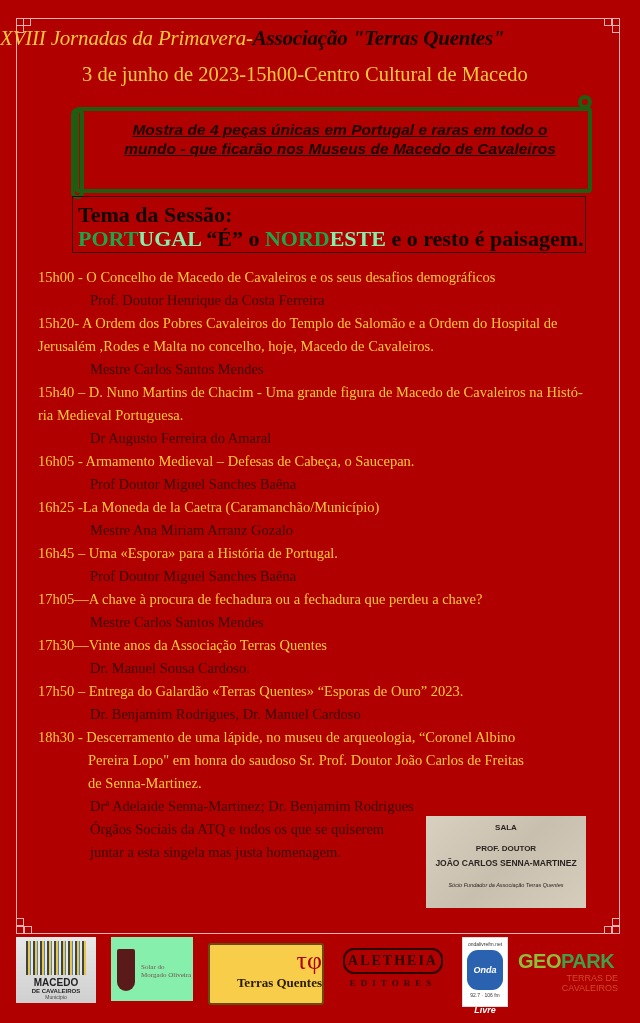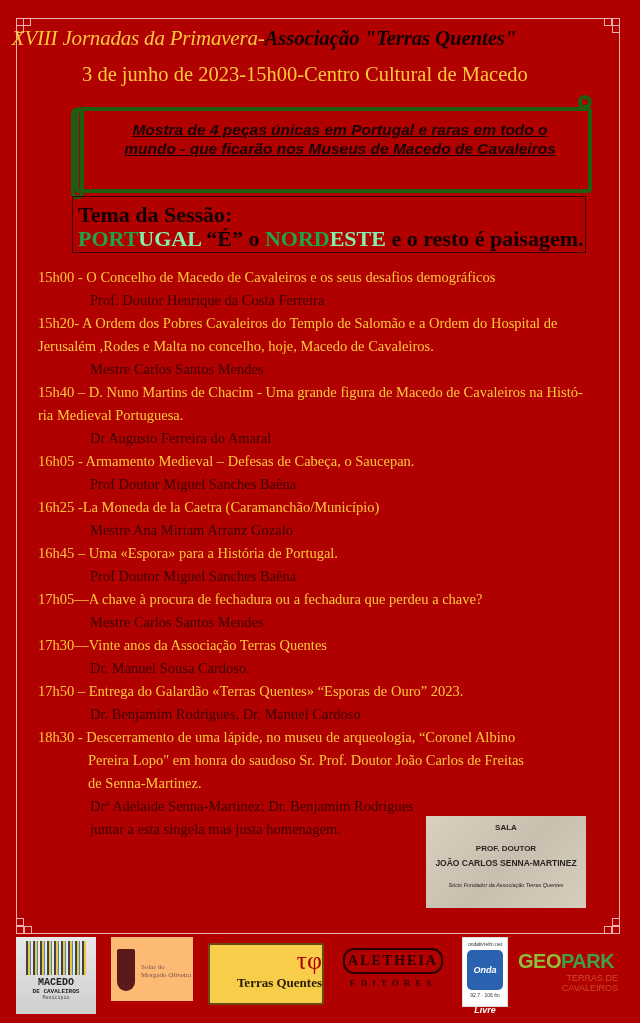--- a/index.html
+++ b/index.html
@@ -9,21 +9,21 @@
     font-family: "Liberation Serif", "DejaVu Serif", serif;
     position: relative;
   }
   .frame {
     position: absolute; left: 16px; top: 18px; width: 604px; height: 916px;
     border: 1px solid #f2b0b0; box-sizing: border-box;
   }
   .corner { position: absolute; width: 16px; height: 16px; }
   .corner .sq { position: absolute; width: 8px; height: 8px; border: 1px solid #f2b0b0; box-sizing: border-box; }
   .title1 {
-    position: absolute; left: 0; top: 26px; width: 528px; text-align: center;
+    position: absolute; left: 0; top: 26px; width: 528px; 
     font-style: italic; font-size: 21px; color: #ffc83a; letter-spacing: -0.2px;
   }
   .title1 .blk { color: #150000; font-weight: bold; }
   .title2 {
     position: absolute; left: 82px; top: 63px; font-size: 20.5px; color: #ffc83a;
   }
   .scroll {
     position: absolute; left: 75px; top: 107px; width: 517px; height: 86px;
     border: 4px solid #1f5d12; border-radius: 4px; box-sizing: border-box;
   }
@@ -64,49 +64,49 @@
     position: absolute; left: 426px; top: 816px; width: 160px; height: 92px;
     background: linear-gradient(135deg, #d9d0c0 0%, #c9bfae 50%, #d6cdbd 100%);
     font-family: "Liberation Sans", "DejaVu Sans", sans-serif; text-align: center; color: #2a2420;
   }
   .plaque .p1 { font-size: 8px; font-weight: bold; margin-top: 7px; }
   .plaque .p2 { font-size: 8px; font-weight: bold; margin-top: 12px; }
   .plaque .p3 { font-size: 8.5px; font-weight: bold; margin-top: 5px; white-space: nowrap; }
   .plaque .p4 { font-size: 5.5px; font-style: italic; margin-top: 14px; }
   .logo { position: absolute; box-sizing: border-box; }
   .logo-macedo {
-    left: 16px; top: 937px; width: 80px; height: 77px; background: linear-gradient(180deg,#e8e8e8,#cfcfcf);
-    font-family: Liberation Mono, monospace; text-align: center;
+    left: 16px; top: 937px; width: 80px; height: 66px; background: linear-gradient(180deg,#e8e8e8,#cfcfcf);
+    font-family: Liberation Sans, sans-serif; text-align: center;
   }
   .logo-macedo .bars { height: 34px; margin: 4px 10px 0; background: repeating-linear-gradient(90deg,#1a1a1a 0 2px,#e8c020 2px 4px,#2f6fb0 4px 5px,#e8e8e8 5px 7px); opacity: .8; }
   .logo-macedo .t1 { font-size: 10px; font-weight: bold; color: #222; margin-top: 2px; }
   .logo-macedo .t2 { font-size: 6px; font-weight: bold; color: #222; }
   .logo-macedo .t3 { font-size: 5px; color: #444; }
   .logo-solar {
-    left: 111px; top: 937px; width: 82px; height: 64px; background: #fdba74;
+    left: 111px; top: 937px; width: 82px; height: 64px; background: #86efac;
   }
   .logo-solar .crest { position: absolute; left: 6px; top: 12px; width: 18px; height: 42px; background: #5a1a1a; border-radius: 2px 2px 9px 9px; }
   .logo-solar .st { position: absolute; left: 30px; top: 26px; font-size: 7px; color: #7a5050; line-height: 8px; }
   .logo-tq {
     left: 208px; top: 943px; width: 116px; height: 62px; background: #f7cd4a;
     border: 2px solid #6b4a10; border-radius: 3px; text-align: right;
   }
   .logo-tq .sym { font-size: 26px; color: #b00000; line-height: 28px; margin-top: 2px; }
   .logo-tq .nm { font-size: 13px; font-weight: bold; color: #2a1a00; }
   .logo-aletheia {
     left: 334px; top: 944px; width: 118px; height: 58px; text-align: center;
   }
   .logo-aletheia .band { margin: 4px auto 0; width: 96px; height: 22px; border: 2px solid #2a0000; border-radius: 11px; color: #2a0000; font-size: 14px; font-weight: bold; letter-spacing: 2px; line-height: 22px; }
   .logo-aletheia .ed { color: #3a0000; font-size: 9px; letter-spacing: 5px; font-weight: bold; margin-top: 4px; }
   .logo-onda {
     left: 462px; top: 937px; width: 46px; height: 70px; background: #ffffff; border: 1px solid #ddd;
     font-family: "Liberation Sans", "DejaVu Sans", sans-serif; text-align: center;
   }
   .logo-onda .url { font-size: 5px; color: #333; margin-top: 3px; }
-  .logo-onda .wave { margin: 3px 4px 0; height: 40px; background: #2a62b0; border-radius: 5px; color: #fff; font-size: 9px; line-height: 40px; font-style: italic; font-weight: bold; }
+  .logo-onda .wave { margin: 3px 4px 0; height: 40px; background: #2a62b0; border-radius: 11px; color: #fff; font-size: 9px; line-height: 40px; font-style: italic; font-weight: bold; }
   .logo-onda .freq { font-size: 5px; color: #333; margin-top: 2px; }
   .logo-geo {
     left: 518px; top: 950px; width: 104px; height: 40px; font-family: "Liberation Sans", "DejaVu Sans", sans-serif;
   }
   .logo-geo .gp { font-size: 20px; font-weight: bold; letter-spacing: -0.5px; }
   .logo-geo .gp .a { color: #8fbf3a; }
   .logo-geo .gp .b { color: #3f9f4a; }
   .logo-geo .sub { font-size: 9px; color: #d04a2a; text-align: right; padding-right: 4px; line-height: 10px; }
 </style>
 </head>
@@ -171,20 +171,21 @@
     <div class="line">17h05—A chave à procura de fechadura ou a fechadura que perdeu a chave?</div>
     <div class="line spk">Mestre Carlos Santos Mendes</div>
     <div class="line">17h30—Vinte anos da Associação Terras Quentes</div>
     <div class="line spk"> Dr. Manuel Sousa Cardoso.</div>
     <div class="line">17h50 – Entrega do Galardão «Terras Quentes» “Esporas de Ouro” 2023.</div>
     <div class="line spk"> Dr. Benjamim Rodrigues, Dr. Manuel Cardoso</div>
     <div class="line">18h30 - Descerramento de uma lápide, no museu de arqueologia, “Coronel Albino</div>
     <div class="line ind">Pereira Lopo" em honra do saudoso Sr. Prof.  Doutor João Carlos de Freitas</div>
     <div class="line ind">de Senna-Martinez.</div>
     <div class="line spk"> Drª  Adelaide Senna-Martinez; Dr. Benjamim Rodrigues</div>
+    <div class="line spk"> Órgãos Sociais da ATQ e todos os que se quiserem</div>
     <div class="line spk"> juntar a esta singela mas justa homenagem.</div>
   </div>
 
 <div class="plaque">
   <div class="p1">SALA</div>
   <div class="p2">PROF. DOUTOR</div>
   <div class="p3">JOÃO CARLOS SENNA-MARTINEZ</div>
   <div class="p4">Sócio Fundador da Associação Terras Quentes</div>
 </div>
 

